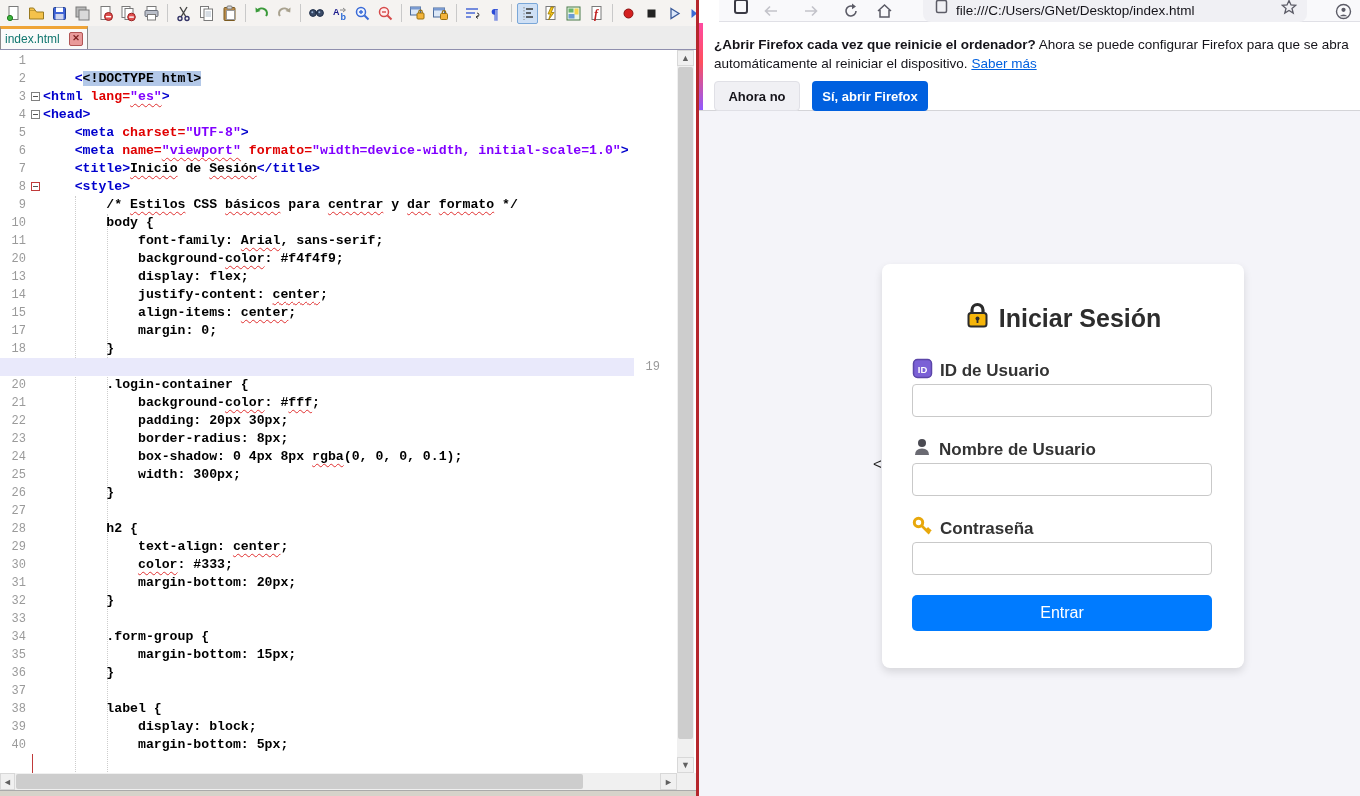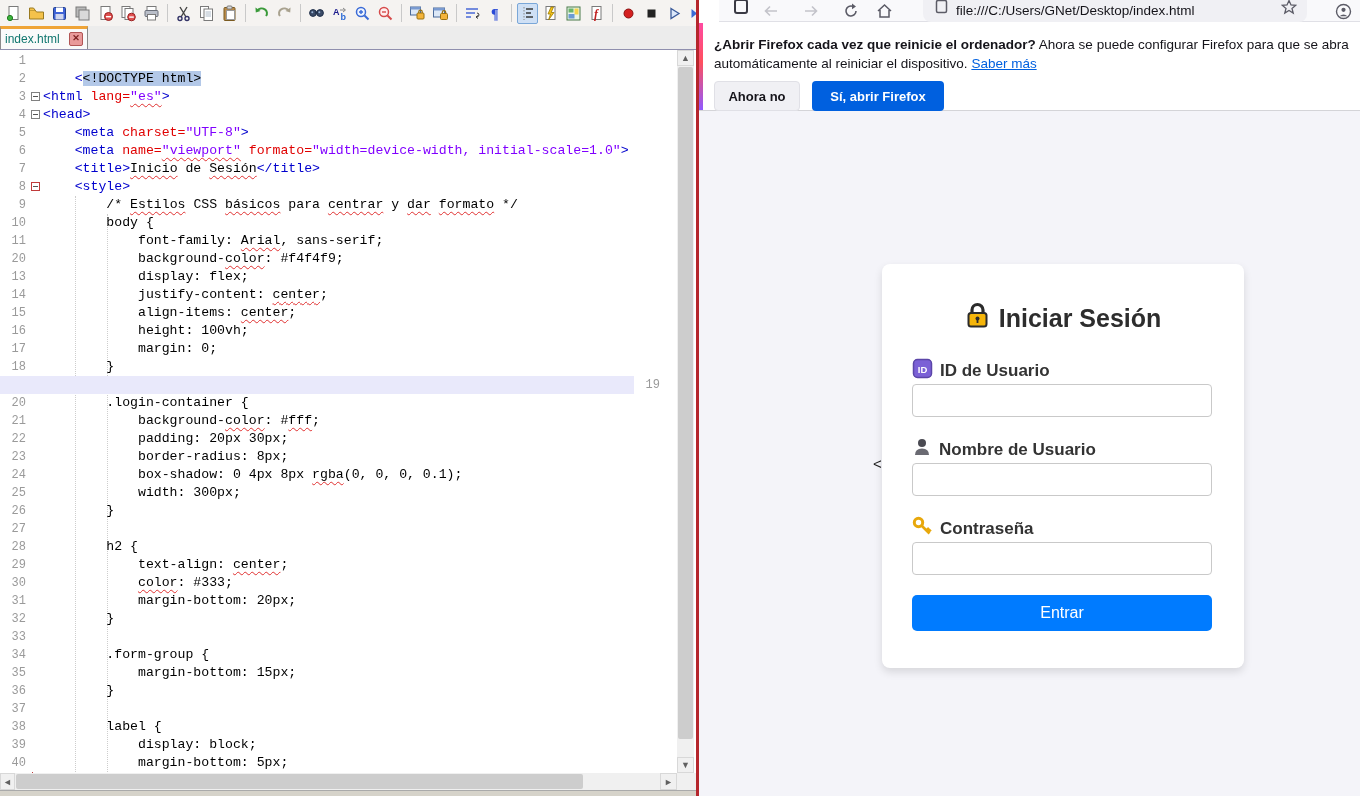--- a/index.html
+++ b/index.html
@@ -29,21 +29,21 @@
   .crow{display:flex;height:18px;position:relative;}
   .crow.cur{background:#e9e9fb;justify-content:flex-end;}
   .lnum{width:26px;flex:0 0 aupx;flex:0 0 26px;text-align:right;padding-right:3px;color:#9a9a9a;
         font-family:"Liberation Mono",monospace;font-size:12px;line-height:18px;background:#fff;}
   .crow.cur .lnum{background:#fff;}
   .lfold{width:14px;flex:0 0 14px;position:relative;background:#fff;}
   .fbox{position:absolute;left:2px;top:4px;width:9px;height:9px;background:#fff;box-sizing:border-box;}
   .fbox.gray{border:1px solid #808080;}
   .fbox.red{border:1px solid #c03a3a;}
   .fbox::after{content:"";position:absolute;left:1px;right:1px;top:3px;border-top:1px solid #555;}
-  .ltext{font-family:"Liberation Mono",monospace;font-size:13.2px;line-height:18px;font-weight:normal;
+  .ltext{font-family:"Liberation Mono",monospace;font-size:13.2px;line-height:18px;font-weight:bold;
          white-space:pre;color:#000;}
   .tag{color:#0000cd;} .attr{color:#e00000;} .val{color:#8000ff;} .sp{color:#000;}
   .sel{background:#b3c8e8;color:#000;}
   .sq{text-decoration:underline;text-decoration-style:wavy;text-decoration-color:#e03030;
       text-decoration-thickness:1px;text-underline-offset:3px;}
   .foldline{position:absolute;width:0;border-left:1px solid #888;}
   .foldline.red{border-left-color:#c03a3a;}
   .iguide{position:absolute;width:0;border-left:1px dotted #cdcdcd;}
 
   
@@ -68,21 +68,21 @@
 
   #ff-infobar{position:absolute;left:0;top:23px;width:661px;height:88px;background:#fff;border-bottom:1px solid #d4d4d8;box-sizing:border-box;}
   #infostripe{position:absolute;left:0;top:0;width:4px;height:87px;
               background:linear-gradient(180deg,#ff4aa2 0%,#ff4f5e 45%,#9059ff 100%);}
   #infotext{position:absolute;left:15px;top:12px;width:638px;font-size:13.5px;line-height:19px;color:#15141a;}
   #infotext b{font-weight:bold;}
   #infotext a{color:#0060df;text-decoration:underline;}
   .ffbtn{position:absolute;top:58px;height:30px;border-radius:4px;font-size:13px;font-weight:bold;
          display:flex;align-items:center;justify-content:center;box-sizing:border-box;}
   #btn-later{left:15px;width:86px;background:#f0f0f4;color:#15141a;border:1px solid #e0e0e6;}
-  #btn-open{left:113px;width:132px;background:#0060df;color:#fff;}
+  #btn-open{left:113px;width:116px;background:#0060df;color:#fff;}
 
   #ff-page{position:absolute;left:0;top:111px;width:661px;height:685px;background:#f4f4f9;}
   #stray-lt{position:absolute;left:174px;top:344px;font-size:15px;color:#1a1a1a;font-family:"Liberation Sans",sans-serif;}
   #login-card{position:absolute;left:183px;top:153px;width:362px;height:404px;background:#fff;border-radius:8px;
               box-shadow:0 4px 8px rgba(0,0,0,0.12);box-sizing:border-box;}
   #login-title{position:absolute;left:0;top:38px;width:100%;text-align:center;font-size:25px;font-weight:bold;color:#2d2d2d;
                display:flex;align-items:center;justify-content:center;gap:9px;}
   .fgroup-label{position:absolute;left:30px;font-size:17px;font-weight:bold;color:#333;
                 display:flex;align-items:center;gap:7px;}
   .finput{position:absolute;left:30px;width:300px;height:33px;background:#fff;border:1px solid #c9c9c9;
@@ -383,25 +383,20 @@
             <span class="lnum">14</span>
             <span class="lfold"></span>
             <span class="ltext"><span class="sp">            justify-content: </span><span class="sp sq">center</span><span class="sp">;</span></span>
           </div>
           <div class="crow">
             <span class="lnum">15</span>
             <span class="lfold"></span>
             <span class="ltext"><span class="sp">            align-items: </span><span class="sp sq">center</span><span class="sp">;</span></span>
           </div>
           <div class="crow">
-            <span class="lnum">16</span>
-            <span class="lfold"></span>
-            <span class="ltext"><span class="sp">            height: 100vh;</span></span>
-          </div>
-          <div class="crow">
             <span class="lnum">17</span>
             <span class="lfold"></span>
             <span class="ltext"><span class="sp">            margin: 0;</span></span>
           </div>
           <div class="crow">
             <span class="lnum">18</span>
             <span class="lfold"></span>
             <span class="ltext"><span class="sp">        }</span></span>
           </div>
           <div class="crow cur">

